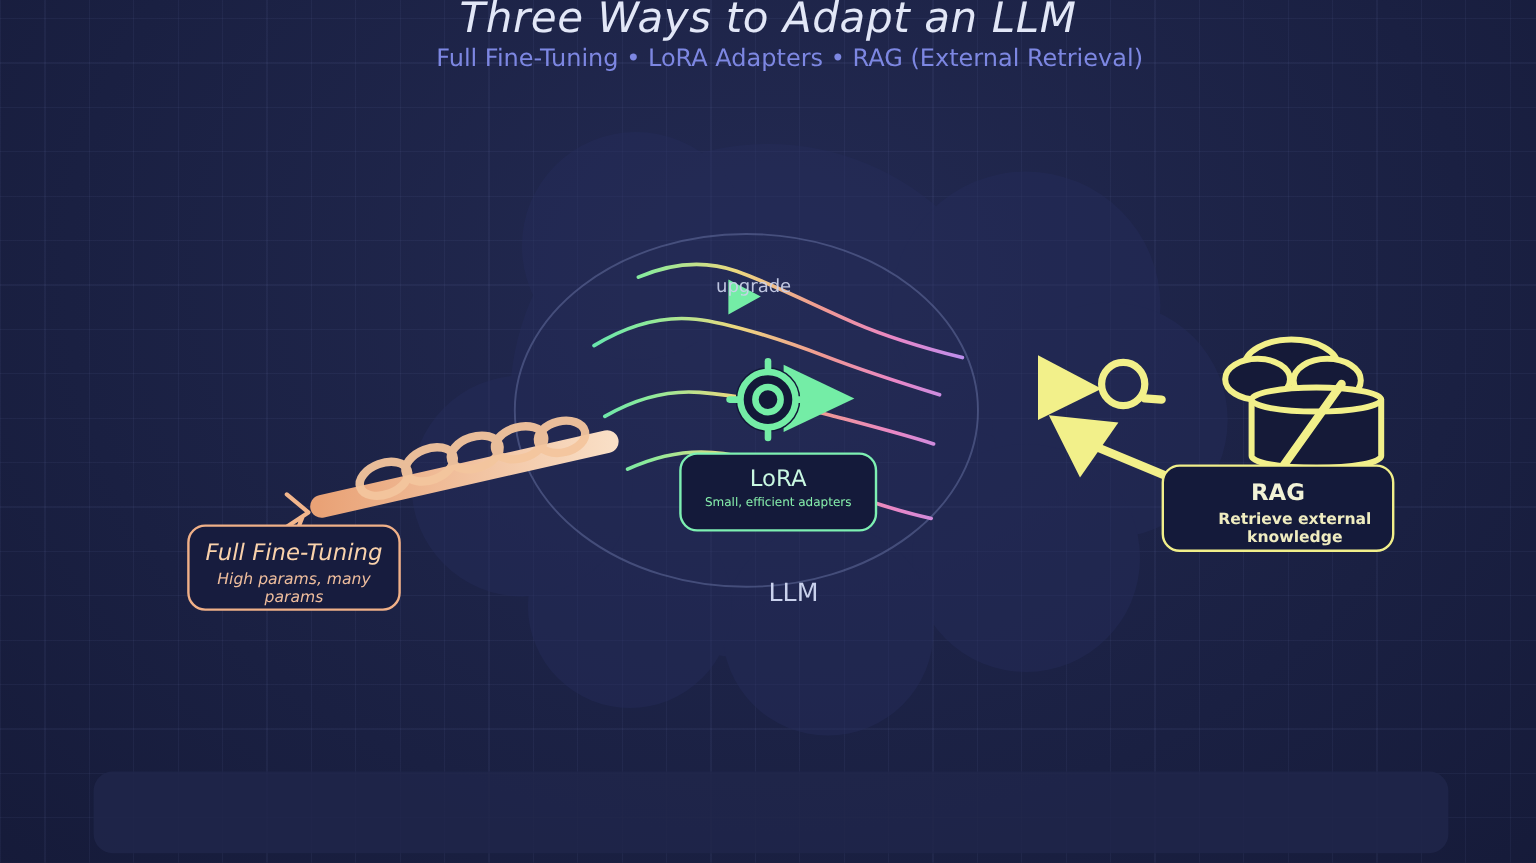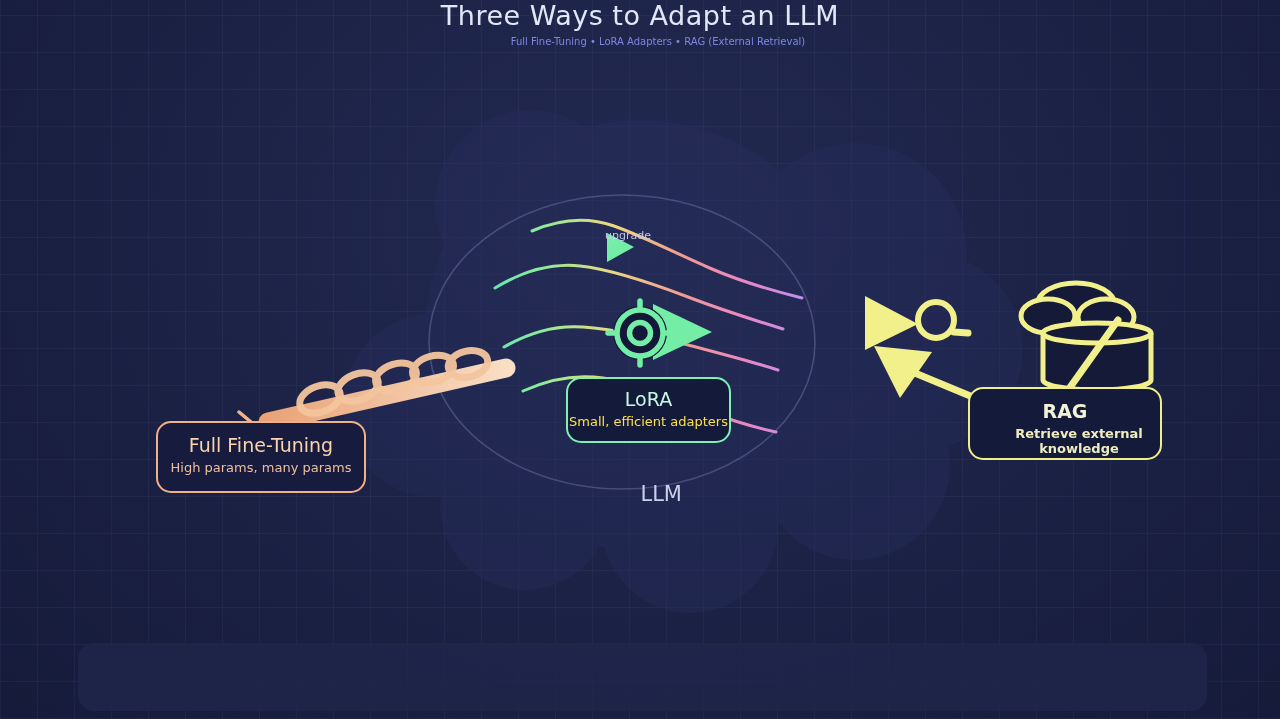--- a/index.html
+++ b/index.html
@@ -14,45 +14,45 @@
     position:absolute; inset:0;
     background-image:
       repeating-linear-gradient(0deg,  rgba(130,142,205,0.07) 0 1px, transparent 1px 37px),
       repeating-linear-gradient(90deg, rgba(130,142,205,0.07) 0 1px, transparent 1px 37px);
     pointer-events:none;
   }
   svg.scene { position:absolute; inset:0; }
 
   
   .header { position:absolute; top:0; left:0; width:1280px; text-align:center; }
-  .title { font-size:27px; color:#e2e7f7; letter-spacing:0.5px; line-height:32px; }
-  .subtitle { margin-top:4px; font-size:10px; color:#7d87e2;margin-left:36px; }
+  .title { font-size:35px; color:#e2e7f7; letter-spacing:0.5px; line-height:32px;font-style:italic; }
+  .subtitle { margin-top:4px; font-size:20px; color:#7d87e2;margin-left:36px; }
 
   
   .node { position:absolute; border-radius:15px; text-align:center; background:#171c3e; }
   .node .node-title { font-size:19px; line-height:22px; }
   .node .node-sub { font-size:13px; margin-top:4px; }
 
-  .node-fft { left:156px; top:421px; width:210px; height:72px; border:2.5px solid #f0b088; padding-top:11px; }
+  .node-fft { left:156px; top:437px; width:178px; height:72px; border:2.5px solid #f0b088; padding-top:11px;font-style:italic; }
   .node-fft .node-title { color:#fad2ab; }
   .node-fft .node-sub   { color:#eebd9d; }
 
   .node-lora { left:566px; top:377px; width:165px; height:66px; border:2.5px solid #7df0b2; padding-top:9px; background:#141a3a;text-align:center; }
   .node-lora .node-title { color:#c9f9e2; }
-  .node-lora .node-sub   { color:#fde047; font-size:13px; }
+  .node-lora .node-sub   { color:#86efac; font-size:10px; }
 
   .node-rag { left:968px; top:387px; width:194px; height:73px; border:2.5px solid #f1ef8a; padding-top:11px; background:#141a3a;font-weight:bold; }
   .node-rag .node-title { color:#f2f2d6; }
   .node-rag .node-sub   { color:#efecc0;margin-left:28px; }
 
   
   .llm-label { position:absolute; left:562px; top:482px; width:120px; text-align:right;
                font-size:21px; color:#c9d1ec; }
   .upgrade-label { position:absolute; left:588px; top:229px; width:80px; text-align:center;
-                   font-size:11px; color:#ccd3ec; opacity:0.92; }
+                   font-size:15px; color:#ccd3ec; opacity:0.92; }
 
   
   .legend-bar { position:absolute; left:78px; top:643px; width:1129px; height:68px;
                 background:rgba(32,38,74,0.85); border-radius:16px; }
 </style>
 </head>
 <body>
 
 <div class="stage">
   <div class="grid"></div>

